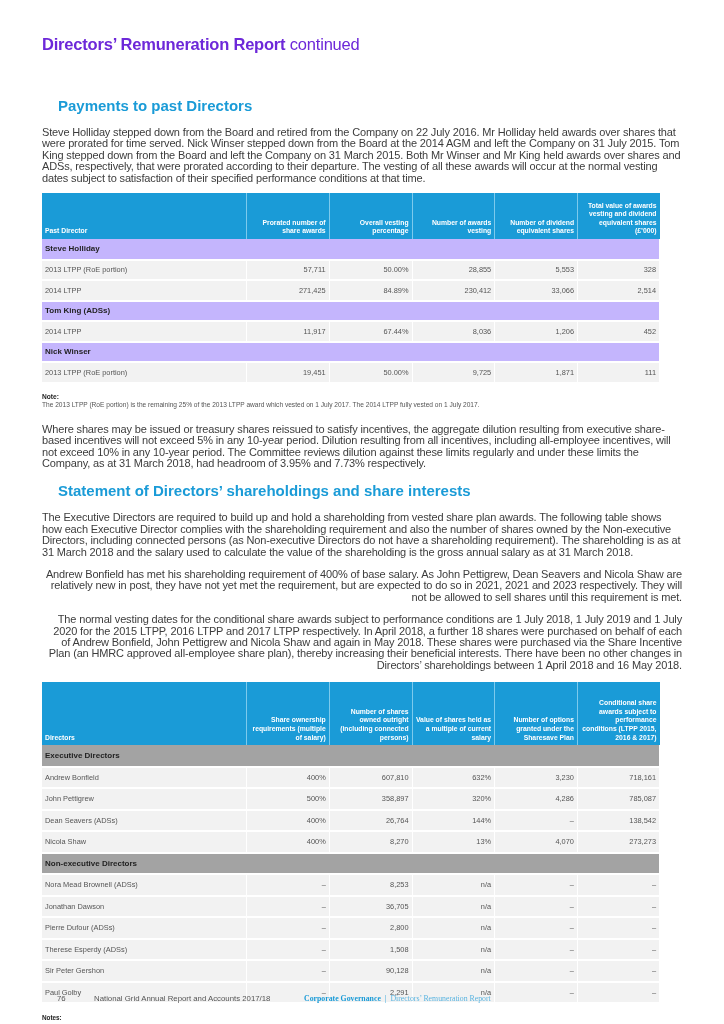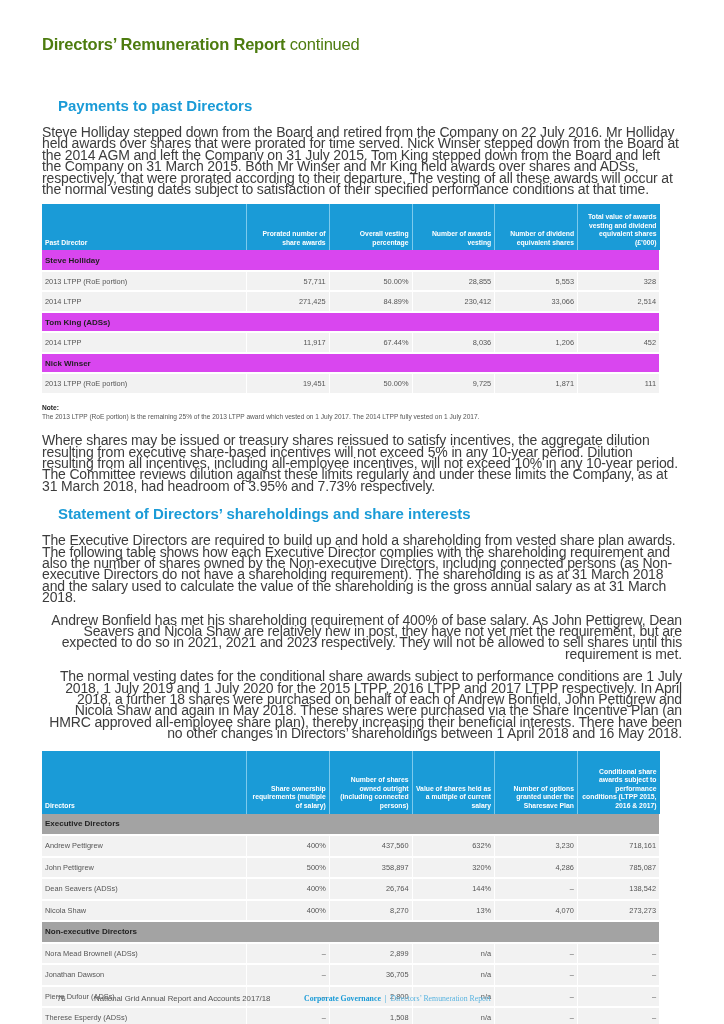--- a/index.html
+++ b/index.html
@@ -1,32 +1,32 @@
 <!DOCTYPE html>
 <html><head>
 <meta charset="utf-8">
 <style>
   * { box-sizing: border-box; margin: 0; padding: 0; }
   html, body { width: 724px; height: 1024px; background: #ffffff; overflow: hidden; }
   body { font-family: "Liberation Sans", sans-serif; color: #3a3a3a; position: relative; }
-  .page-title { position: absolute; left: 42px; top: 35px; font-size: 16.5px; color: #4d7c0f; letter-spacing: -0.2px; }
+  .page-title { position: absolute; left: 42px; top: 35px; font-size: 16.5px; color: #6d28d9; letter-spacing: -0.2px; }
   .page-title b { font-weight: bold; }
   .page-title span.cont { font-weight: normal; }
   .content { position: absolute; left: 42px; top: 84px; width: 640px; }
   h2.sec { color: #1a9bd7; font-size: 15px; font-weight: bold; line-height: 11px; margin: 16px; }
-  p.body { font-size: 14px; line-height: 11.4px; color: #3c3c3c; letter-spacing: -0.15px; }
+  p.body { font-size: 11px; line-height: 11.4px; color: #3c3c3c; letter-spacing: -0.15px; }
   p.gap { margin-top: 11px; text-align: right; }
   table.data { width: 618px; border-collapse: collapse; margin-top: 10px; font-size: 7.2px; }
   table.data thead th { background: #1a9bd7; color: #ffffff; font-weight: bold; text-align: right; vertical-align: bottom; padding: 2px 3px 3px 3px; line-height: 8.6px; border-right: 1px solid #7ccaed; font-size: 6.8px; }
   table.data thead th:last-child { border-right: none; }
   table.data thead th.first { text-align: left; }
   table.data td { padding: 3px 3px; height: 20.5px; text-align: right; color: #555; border-bottom: 2px solid #ffffff; border-right: 1px solid #ffffff; background: #f2f2f2; font-size: 7.4px; }
   table.data td.first { text-align: left; }
   table.data tr.group td { font-weight: bold; color: #1f1f1f; font-size: 8px; }
-  table.past tr.group td { background: #d946ef; }
+  table.past tr.group td { background: #c4b5fd; }
   table.dirs tr.group td { background: #a3a3a3; }
   table.dirs td { height: 21.5px; }
   .note-block { margin-top: 9px; font-size: 6.6px; line-height: 8.6px; color: #555; }
   .note-block b { color: #222; }
   .notes2 { margin-top: 10px; font-size: 6.4px; line-height: 8.5px; color: #555; letter-spacing: -0.05px; }
   .notes2 b { color: #222; }
   .notes2 div { margin: 0; }
   .footer { position: absolute; top: 994px; left: 0; width: 724px; font-size: 7.8px; color: #555; }
   .footer .pg { position: absolute; left: 57px; }
   .footer .pub { position: absolute; left: 94px; }
@@ -130,23 +130,23 @@
           <th style="width:84px;">Value of shares held as a multiple of current salary</th>
           <th style="width:84px;">Number of options granted under the Sharesave Plan</th>
           <th style="width:83px;">Conditional share awards subject to performance conditions (LTPP 2015, 2016 &amp; 2017)</th>
         </tr>
       </thead>
       <tbody id="dirs-body">
           <tr class="group">
             <td class="first" colspan="6">Executive Directors</td>
           </tr>
           <tr>
-            <td class="first">Andrew Pettigrew</td>
+            <td class="first">Andrew Bonfield</td>
             <td>400%</td>
-            <td>437,560</td>
+            <td>607,810</td>
             <td>632%</td>
             <td>3,230</td>
             <td>718,161</td>
           </tr>
           <tr>
             <td class="first">John Pettigrew</td>
             <td>500%</td>
             <td>358,897</td>
             <td>320%</td>
             <td>4,286</td>
@@ -167,21 +167,21 @@
             <td>13%</td>
             <td>4,070</td>
             <td>273,273</td>
           </tr>
           <tr class="group">
             <td class="first" colspan="6">Non-executive Directors</td>
           </tr>
           <tr>
             <td class="first">Nora Mead Brownell (ADSs)</td>
             <td>–</td>
-            <td>2,899</td>
+            <td>8,253</td>
             <td>n/a</td>
             <td>–</td>
             <td>–</td>
           </tr>
           <tr>
             <td class="first">Jonathan Dawson</td>
             <td>–</td>
             <td>36,705</td>
             <td>n/a</td>
             <td>–</td>
@@ -200,20 +200,28 @@
             <td>–</td>
             <td>1,508</td>
             <td>n/a</td>
             <td>–</td>
             <td>–</td>
           </tr>
           <tr>
             <td class="first">Sir Peter Gershon</td>
             <td>–</td>
             <td>90,128</td>
+            <td>n/a</td>
+            <td>–</td>
+            <td>–</td>
+          </tr>
+          <tr>
+            <td class="first">Paul Golby</td>
+            <td>–</td>
+            <td>2,291</td>
             <td>n/a</td>
             <td>–</td>
             <td>–</td>
           </tr>
         </tbody>
     </table>
 
     <div class="notes2">
       <b>Notes:</b>
       <div id="notes-list">

